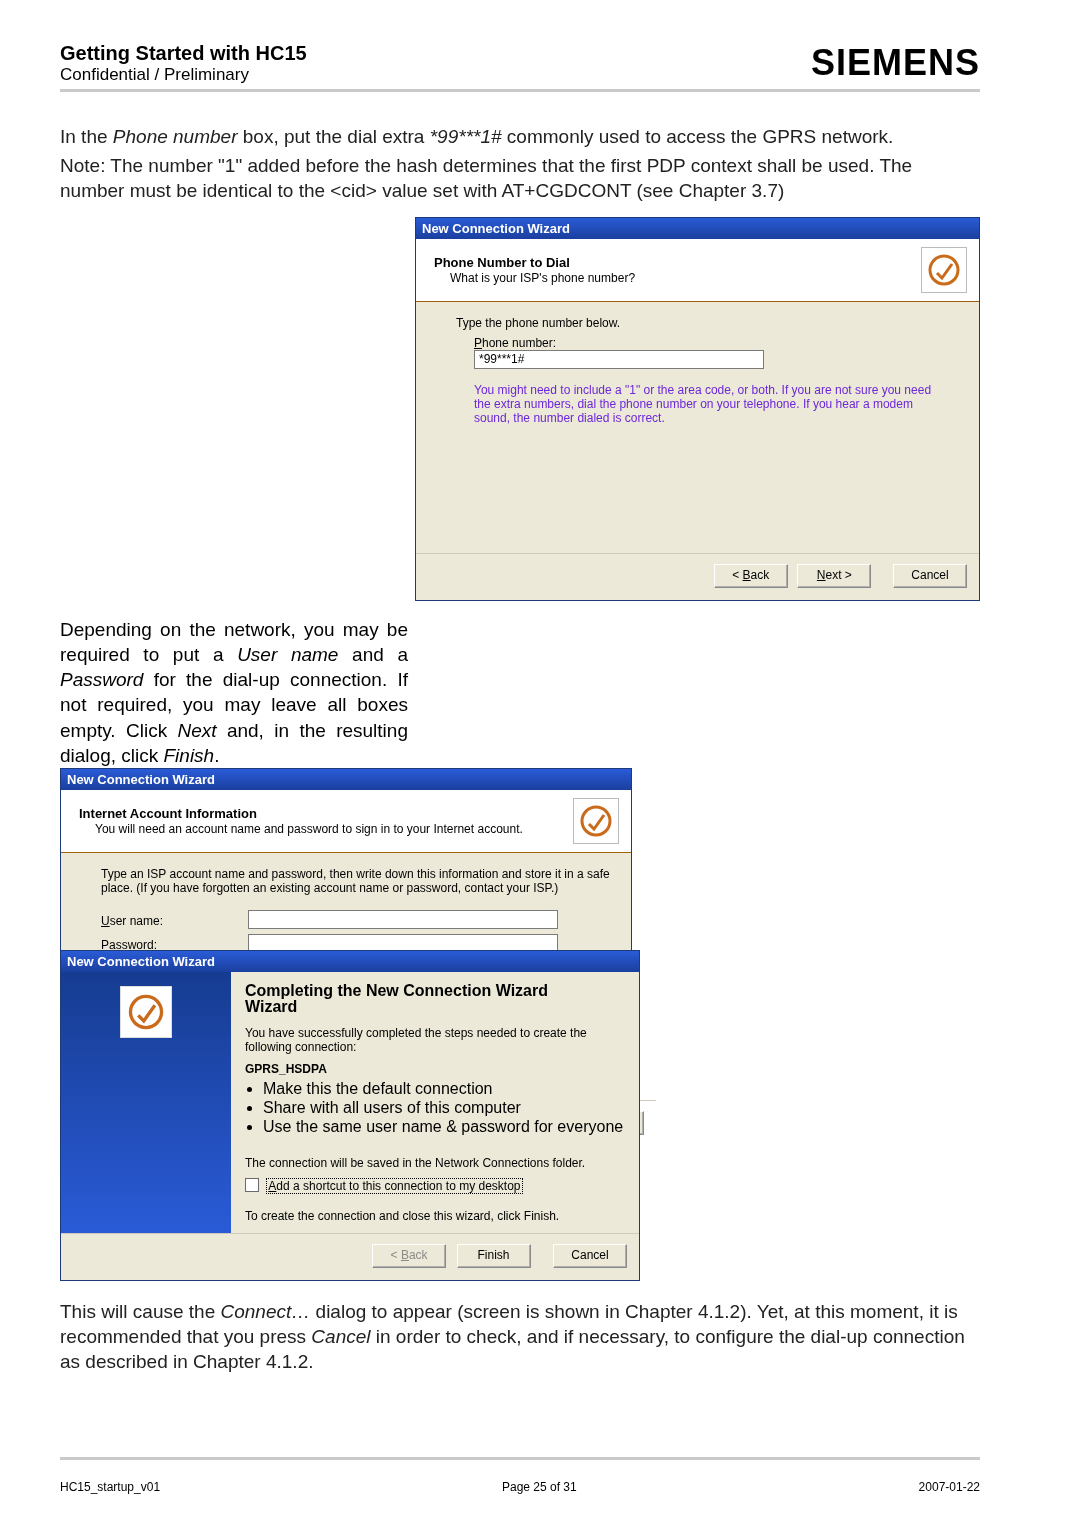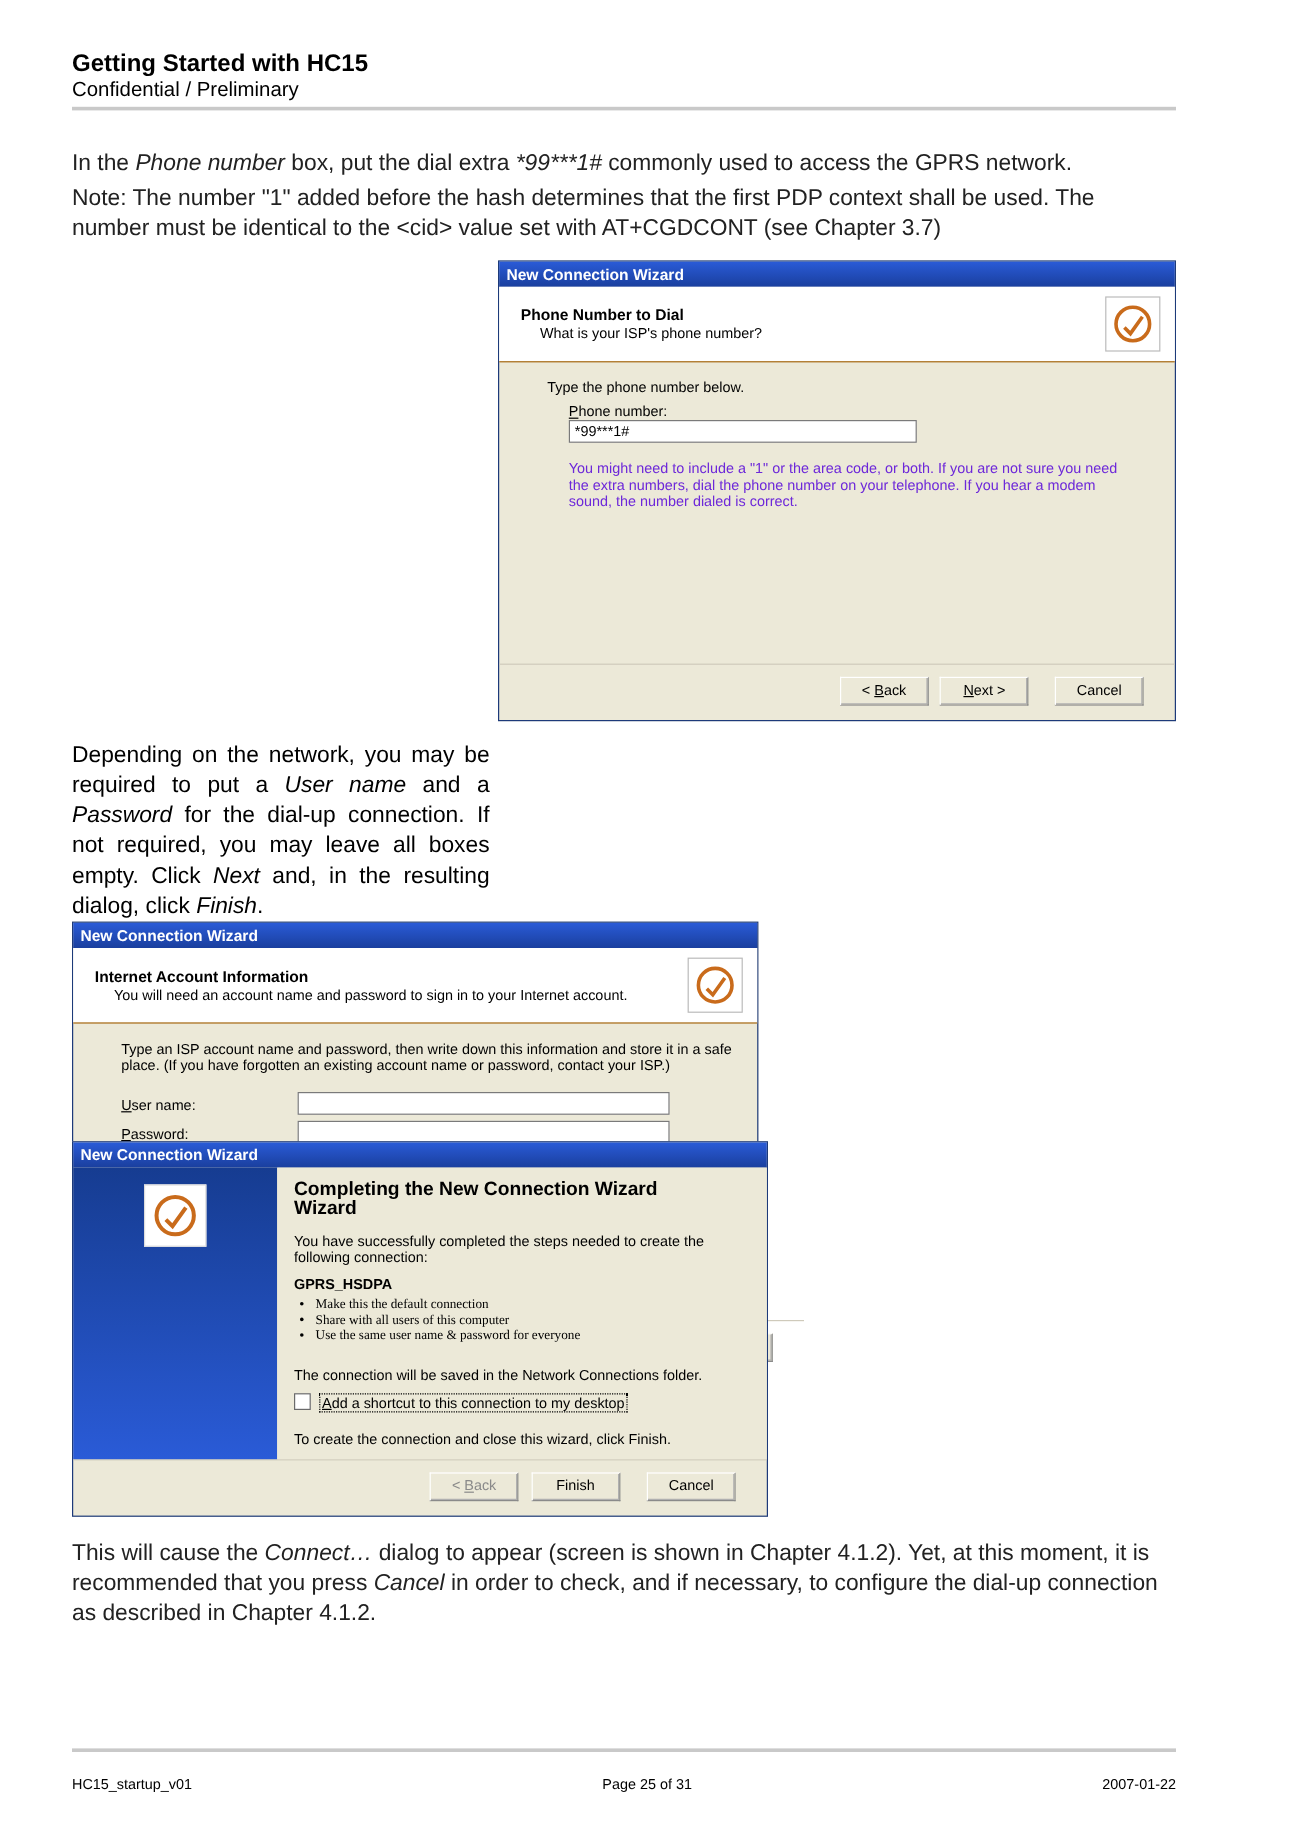--- a/index.html
+++ b/index.html
@@ -13,51 +13,52 @@
   .italic{font-style:italic;}
   
   .wiz{border:1px solid #1d3a7a;background:#ece9d8;font-family:Tahoma,Arial,sans-serif;font-size:13px;box-sizing:border-box;}
   .wiz-title{background:linear-gradient(#2a5bd7,#1a3f9e);color:#fff;padding:3px 6px;font-weight:bold;font-size:13px;}
   .wiz-head{background:#fff;padding:8px 12px 8px 18px;display:flex;justify-content:space-between;align-items:center;border-bottom:1px solid #a16207;}
   .wiz-head-text b{font-size:13px;}
   .wiz-head-text span{font-size:12px;}
   .wiz-content{padding:14px 22px 18px 40px;color:#000;}
   .field-label{font-size:12px;margin-top:6px;}
   .textbox{background:#fff;border:1px solid #7a7a7a;display:inline-block;height:19px;box-sizing:border-box;padding:1px 4px;font-size:12px;}
-  .btnrow{text-align:right;padding:10px 26px 12px 12px;border-top:1px solid #cfcabb;}
+  .btnrow{text-align:right;padding:10px 12px 12px 12px;border-top:1px solid #cfcabb;}
   .winbtn{display:inline-block;min-width:72px;height:22px;line-height:20px;text-align:center;font-size:12px;background:#ece9d8;border:1px solid #8a8a8a;border-top-color:#fff;border-left-color:#fff;box-shadow:inset -1px -1px 0 #b0b0b0;margin-left:6px;}
   .winbtn.disabled{color:#8a8a8a;}
   .small{font-size:12px;}
   .checkbox{display:inline-block;width:12px;height:12px;border:1px solid #6a6a6a;background:#fff;vertical-align:-2px;margin-right:4px;font-size:10px;line-height:10px;text-align:center;font-weight:bold;}
   .hint{font-size:12px;color:#6d28d9;}
   .row2cols{display:flex;margin-top:16px;flex-direction:column;}
   .leftpara{width:348px;font-size:19px;line-height:1.32;text-align:justify;padding-right:10px;}
   .iconbox{width:44px;height:44px;background:#fff;border:1px solid #bbb;display:flex;align-items:center;justify-content:center;}
   .iconbox svg{width:36px;height:36px;}
   
   .wiz3{border:1px solid #1d3a7a;background:#ece9d8;font-family:Tahoma,Arial,sans-serif;width:578px;position:relative;}
   .wiz3-main{display:flex;}
   .wiz3-side{width:150px;background:linear-gradient(#163c91,#2a5bd7);padding:10px;color:#fff;}
   .wiz3-panel{flex:1;background:#ece9d8;padding:10px 14px 10px 14px;}
   .wiz3 .big{font-size:16px;font-weight:bold;color:#000;}
-  .wiz3 ul{margin:4px 0 20px 18px;padding:0;font-size:11px;font-family:Liberation Serif, serif;}
+  .wiz3 ul{margin:4px 0 20px 18px;padding:0;font-size:16px;}
   .wiz3 li{margin:0 0 1px 0;}
   .dotted{border:1px dotted #000;padding:0 1px;}
   .footer{position:absolute;left:60px;right:60px;bottom:34px;display:flex;justify-content:space-between;font-size:12px;border-top:3px solid #c9c9c9;padding-top:20px;}
   u.mn{text-decoration:underline;}
 </style>
 </head>
 <body>
 <div class="page">
 
 <div class="hdr">
   <div>
     <div class="hdr-left-title">Getting Started with HC15</div>
     <div class="hdr-left-sub">Confidential / Preliminary</div>
   </div>
+  <div class="brand">SIEMENS</div>
 </div>
 
 <div class="body">
   <p>
     <span>In the </span><span class="italic">Phone number</span><span> box, put the dial extra </span><span class="italic">*99***1#</span><span> commonly used to access the GPRS network.</span>
   </p>
   <p>Note: The number "1" added before the hash determines that the first PDP context shall be used. The number must be identical to the &lt;cid&gt; value set with AT+CGDCONT (see Chapter 3.7)</p>
 </div>
 
 <div style="margin:14px 0 0 355px;">

